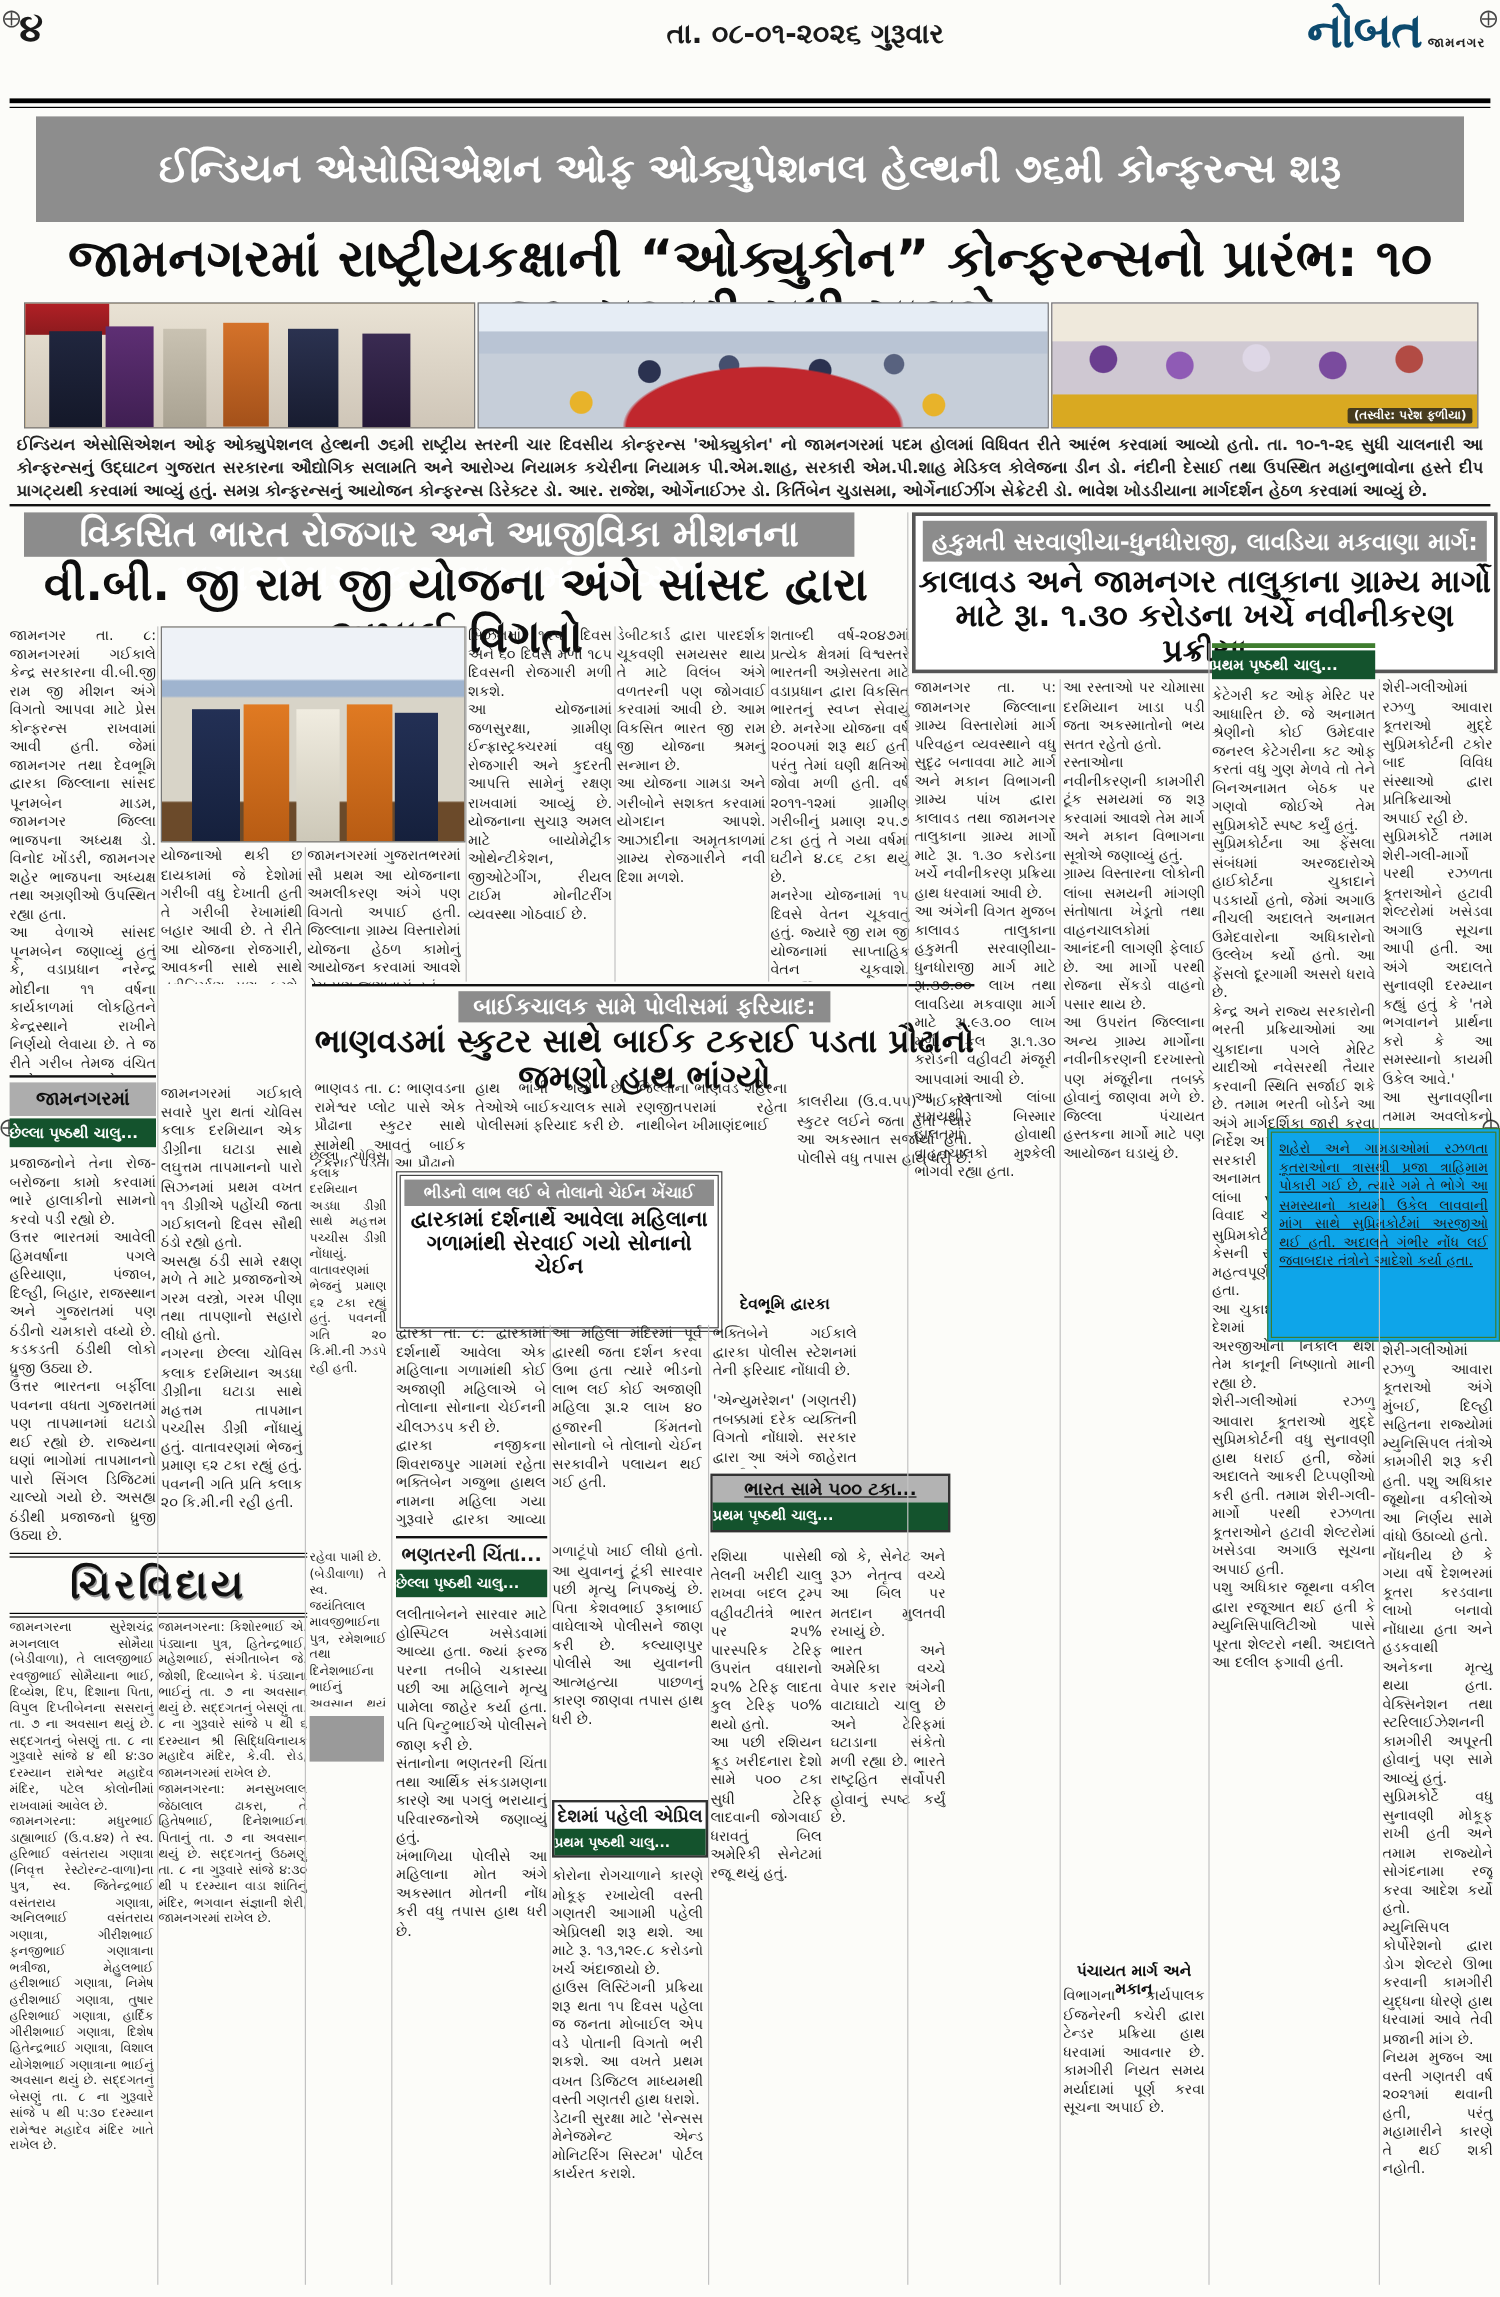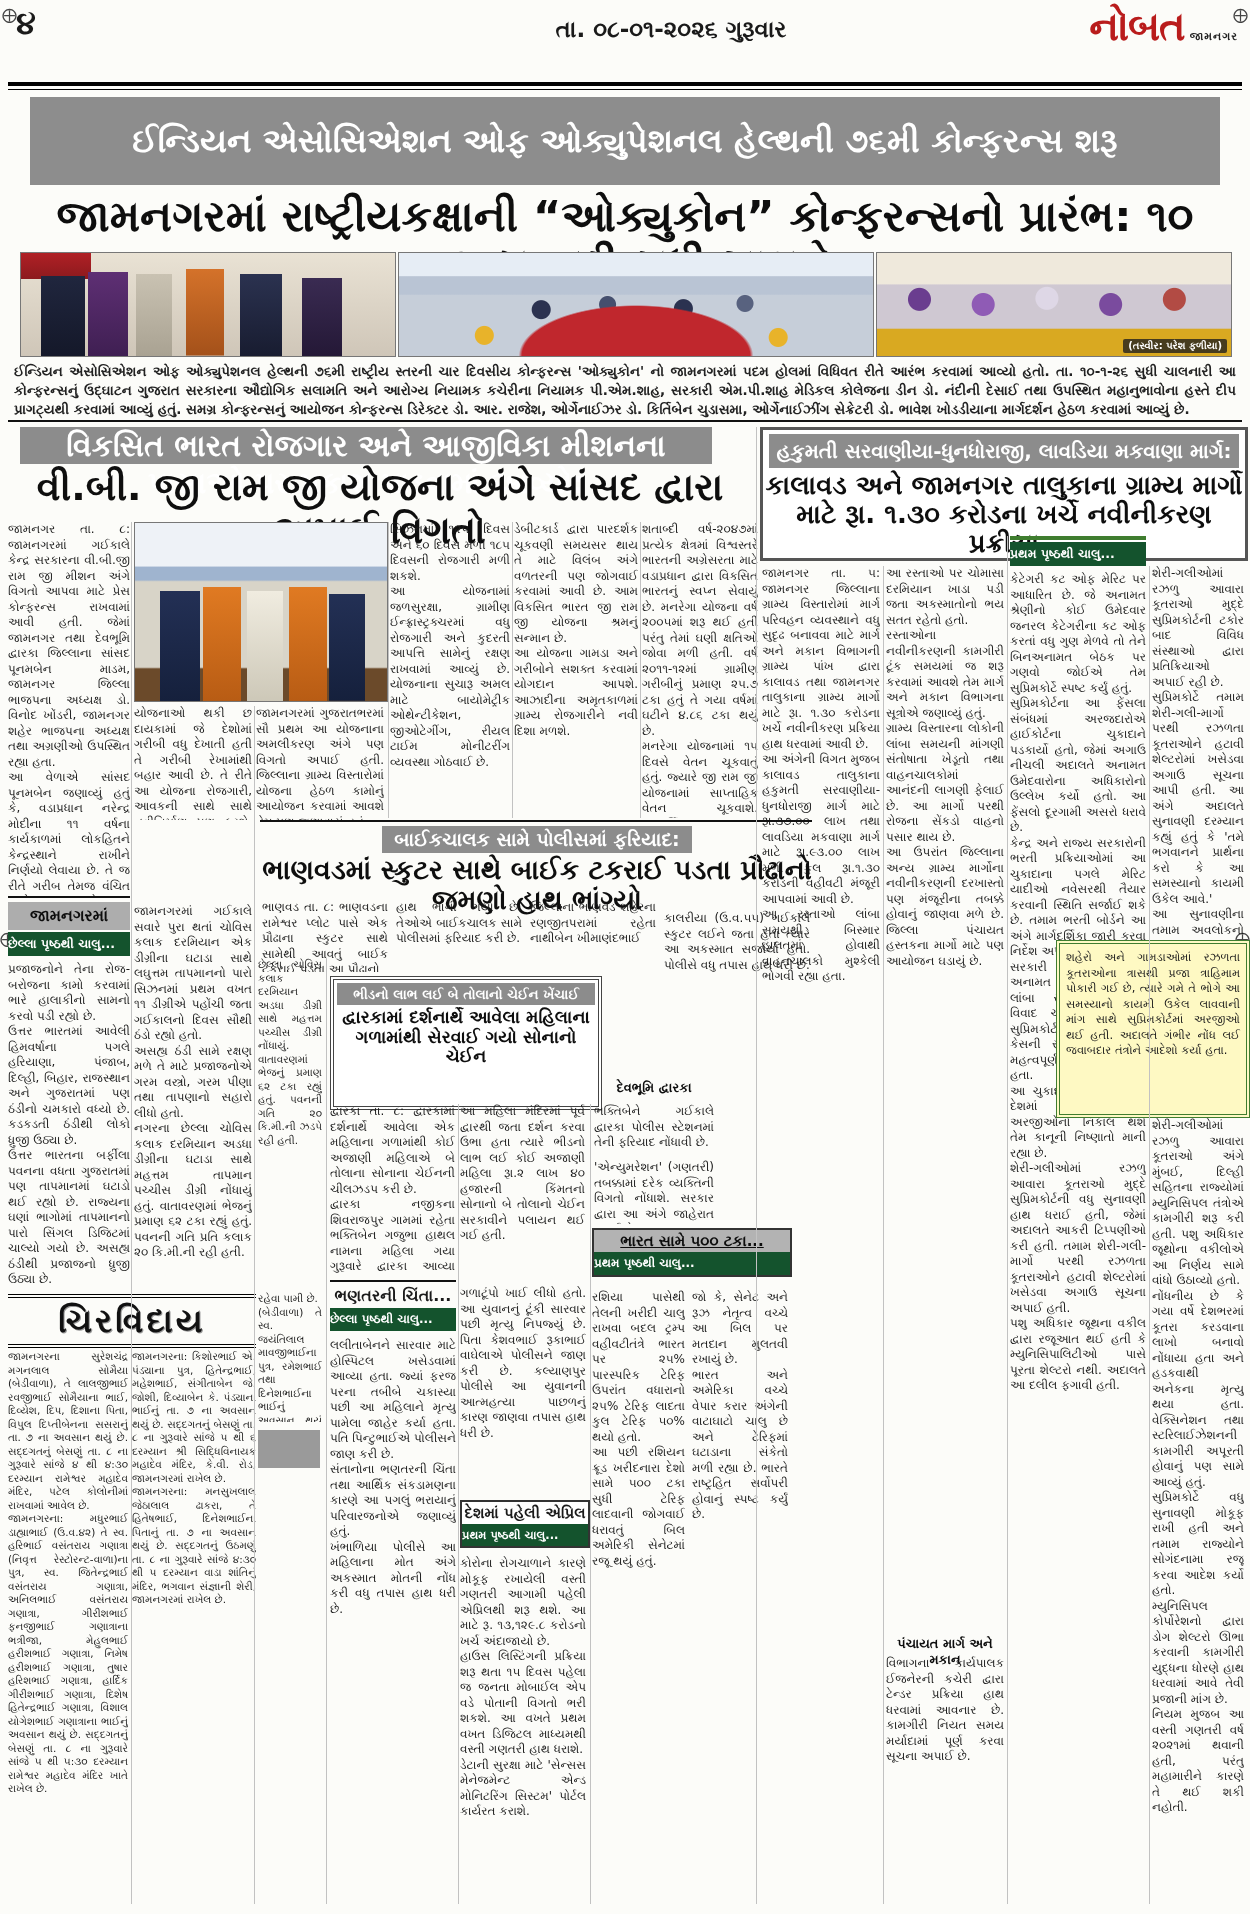--- a/index.html
+++ b/index.html
@@ -54,26 +54,26 @@
   .ph4{background:#d8d4c8;}
   .ph4:before{content:"";position:absolute;inset:0;background:
     linear-gradient(#233055,#15203c) 12% 100%/40px 62% no-repeat,
     linear-gradient(#e07a22,#b85c14) 32% 100%/38px 64% no-repeat,
     linear-gradient(#f0ece0,#cdc8b8) 52% 100%/36px 62% no-repeat,
     linear-gradient(#e07a22,#b85c14) 72% 100%/38px 64% no-repeat,
     linear-gradient(#233055,#15203c) 90% 100%/36px 60% no-repeat,
     linear-gradient(0deg,#6b4a2a 0 18%, transparent 19%),
     linear-gradient(#eef2f7 0 24%, #9fb4cf 25% 32%, transparent 33%);}
   .mast{position:absolute;right:12px;top:6px;text-align:right;}
-  .mast .big{font-size:40px;font-weight:bold;letter-spacing:-1px;color:#b91c1c;line-height:40px;}
+  .mast .big{font-size:40px;font-weight:bold;letter-spacing:-1px;color:#0c4a6e;line-height:40px;}
   .mast .sub{font-size:11px;font-weight:bold;color:#222;letter-spacing:1px;}
   .obit-title{font-size:33px;font-weight:bold;text-align:center;letter-spacing:3px;
     border-top:4px double #000;border-bottom:4px double #000;padding:3px 0;color:#111;
     text-shadow:1px 1px 0 #999;}
-  .greenbox{border:4px double #3f7d2f;background:#fef9c3;padding:6px;}
+  .greenbox{border:4px double #3f7d2f;background:#0ea5e9;padding:6px;text-decoration:underline;}
   .subhead{font-weight:bold;font-size:13px;text-align:center;color:#0d0d0d;}
   .dateline{font-weight:bold;font-size:13px;text-align:center;color:#0d0d0d;}
 </style>
 </head>
 <body>
 
 <div class="page">
 
   <div class="regmark" style="left:2px;top:6px;">⨁</div>
   <div class="regmark" style="right:2px;top:6px;">⨁</div>

